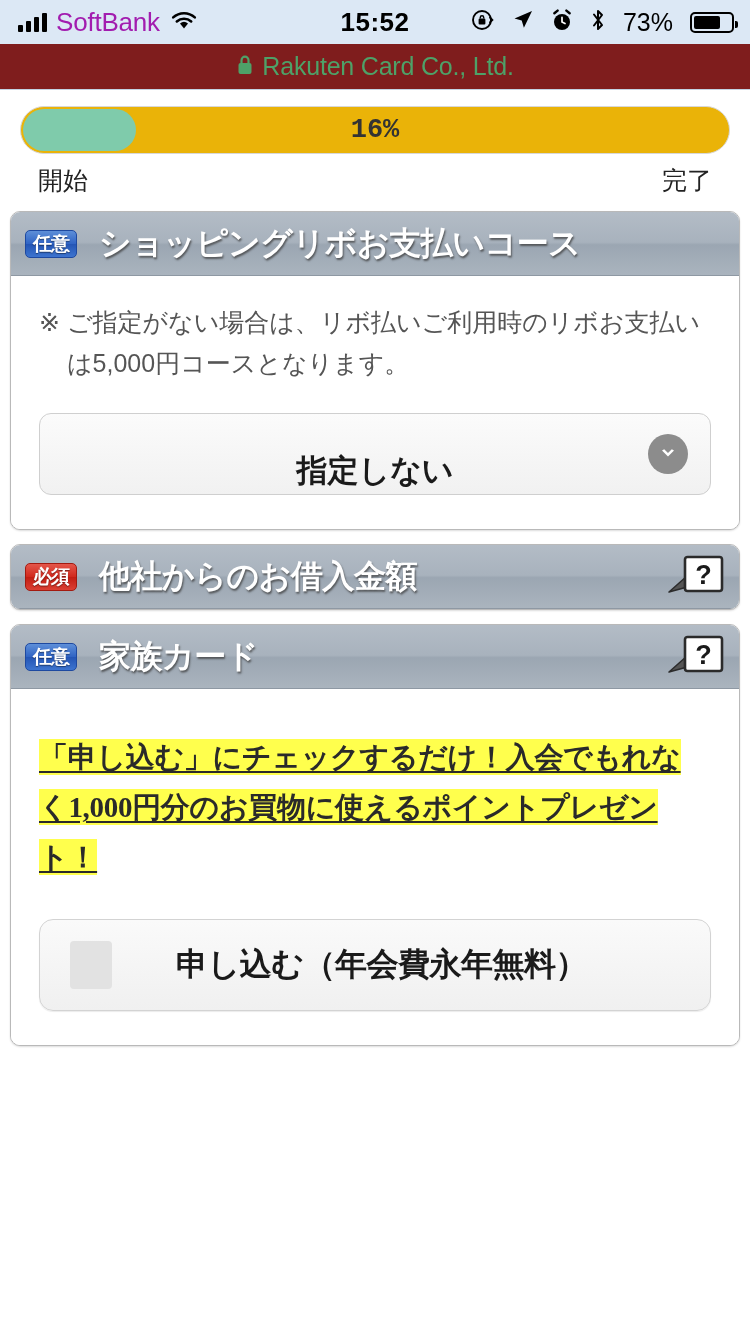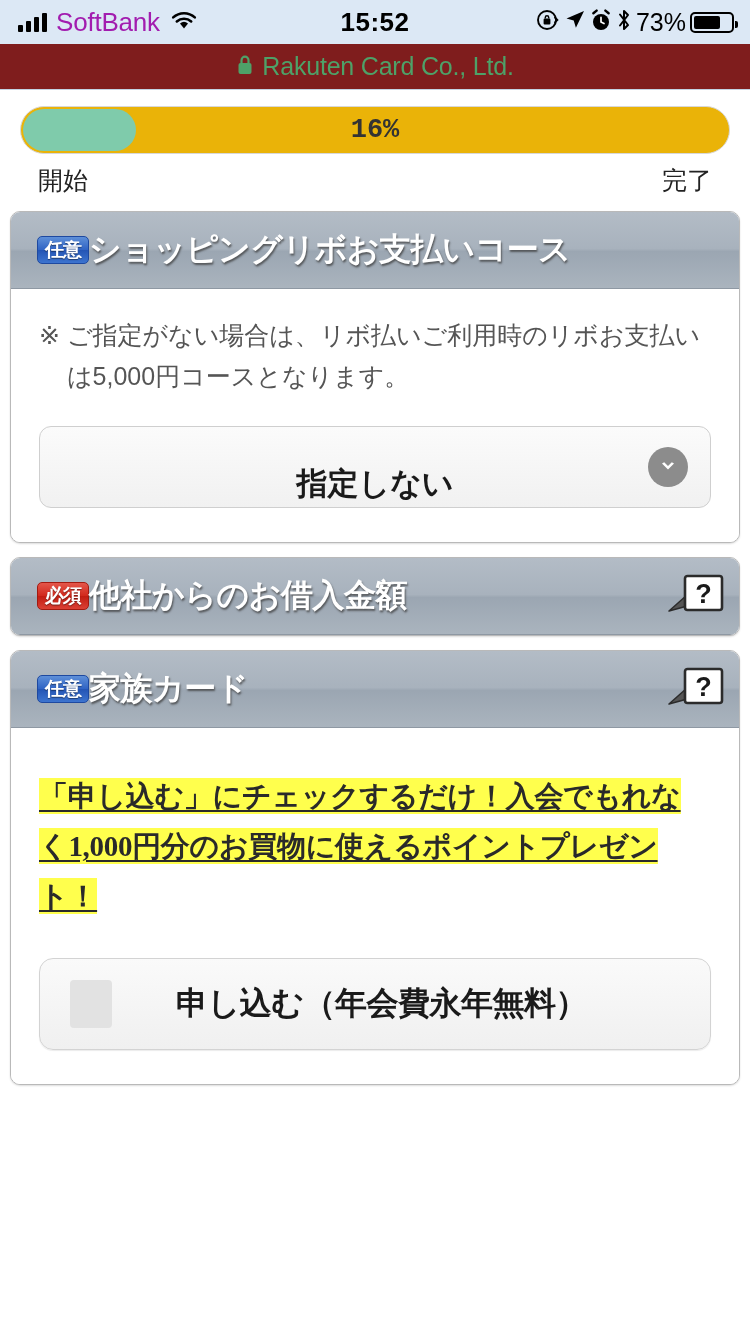--- a/index.html
+++ b/index.html
@@ -13,21 +13,21 @@
 
   
   .statusbar {
     height: 44px; background: #dce8f5;
     display: flex; align-items: center; padding: 0 18px;
     position: relative;
   }
   .sb-left { display: flex; align-items: center; gap: 9px; }
   .sb-right {
     position: absolute; right: 16px; top: 0; height: 44px;
-    display: flex; align-items: center; gap: 4px; justify-content: space-between;
+    display: flex; align-items: center; gap: 17px; justify-content: space-between;
   }
   .sb-center {
     position: absolute; left: 0; right: 0; top: 0; height: 44px;
     display: flex; align-items: center; justify-content: center;
     pointer-events: none;
   }
   .sb-time { font-size: 26px; font-weight: bold; color: #000; letter-spacing: .5px; }
   .carrier { font-size: 26px; color: #a21caf; letter-spacing: -.2px; }
   .bat-pct { font-size: 25px; color: #000; }
   .bars { display: flex; align-items: flex-end; gap: 3px; height: 20px; }
@@ -75,22 +75,22 @@
   
   .card {
     margin: 14px 10px 0 10px;
     border: 1px solid #b9b9b9;
     border-radius: 10px;
     background: #fff;
     overflow: hidden;
     box-shadow: 0 1px 2px rgba(0,0,0,.14);
   }
   .card-head {
-    height: 77px; display: flex; align-items: center; gap: 0;
-    padding: 0 26px;
+    height: 64px; display: flex; align-items: center; gap: 22px;
+    padding: 0 14px;
     background: linear-gradient(to bottom, #b3bcc6 0%, #a8b2bd 48%, #9ba6b2 52%, #aab4be 100%);
     border-bottom: 1px solid #8e98a3;
     position: relative;
   }
   .badge {
     font-size: 19px; font-weight: bold; color: #fff;
     padding: 3px 7px 4px 7px; border-radius: 5px;
     letter-spacing: -1px; line-height: 1; flex: none;
     text-shadow: 0 1px 1px rgba(0,0,0,.45);
   }

